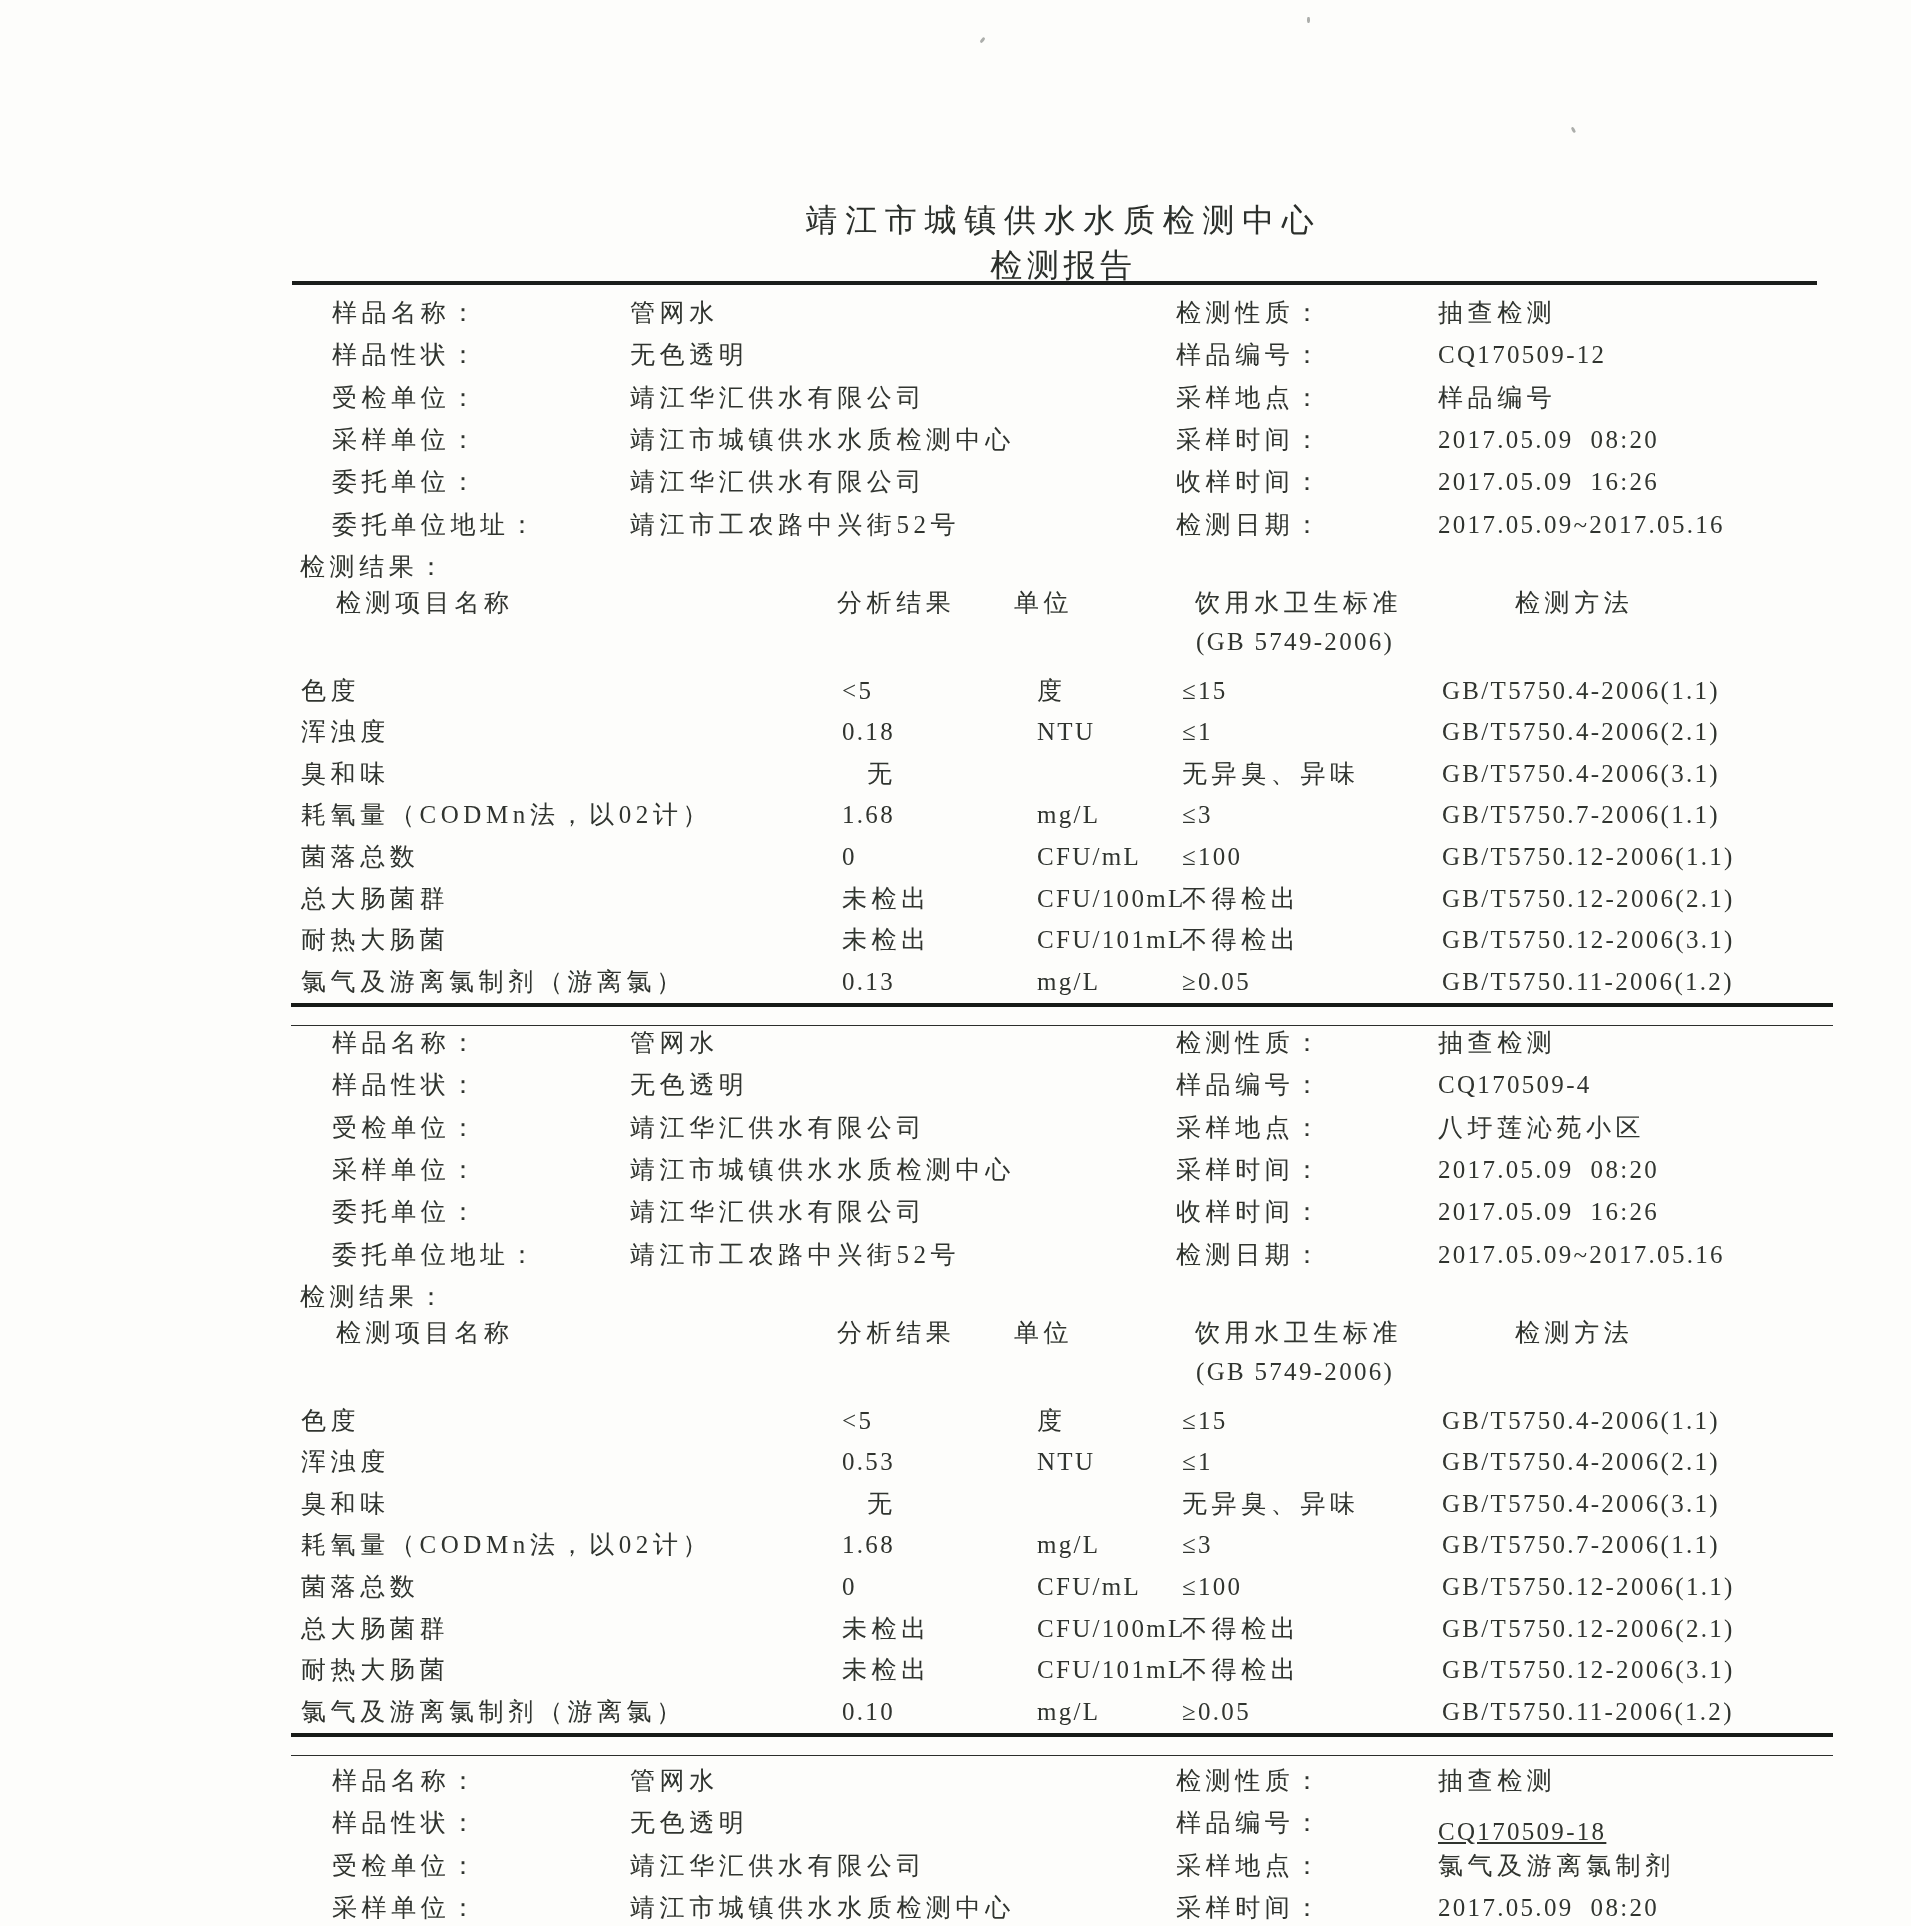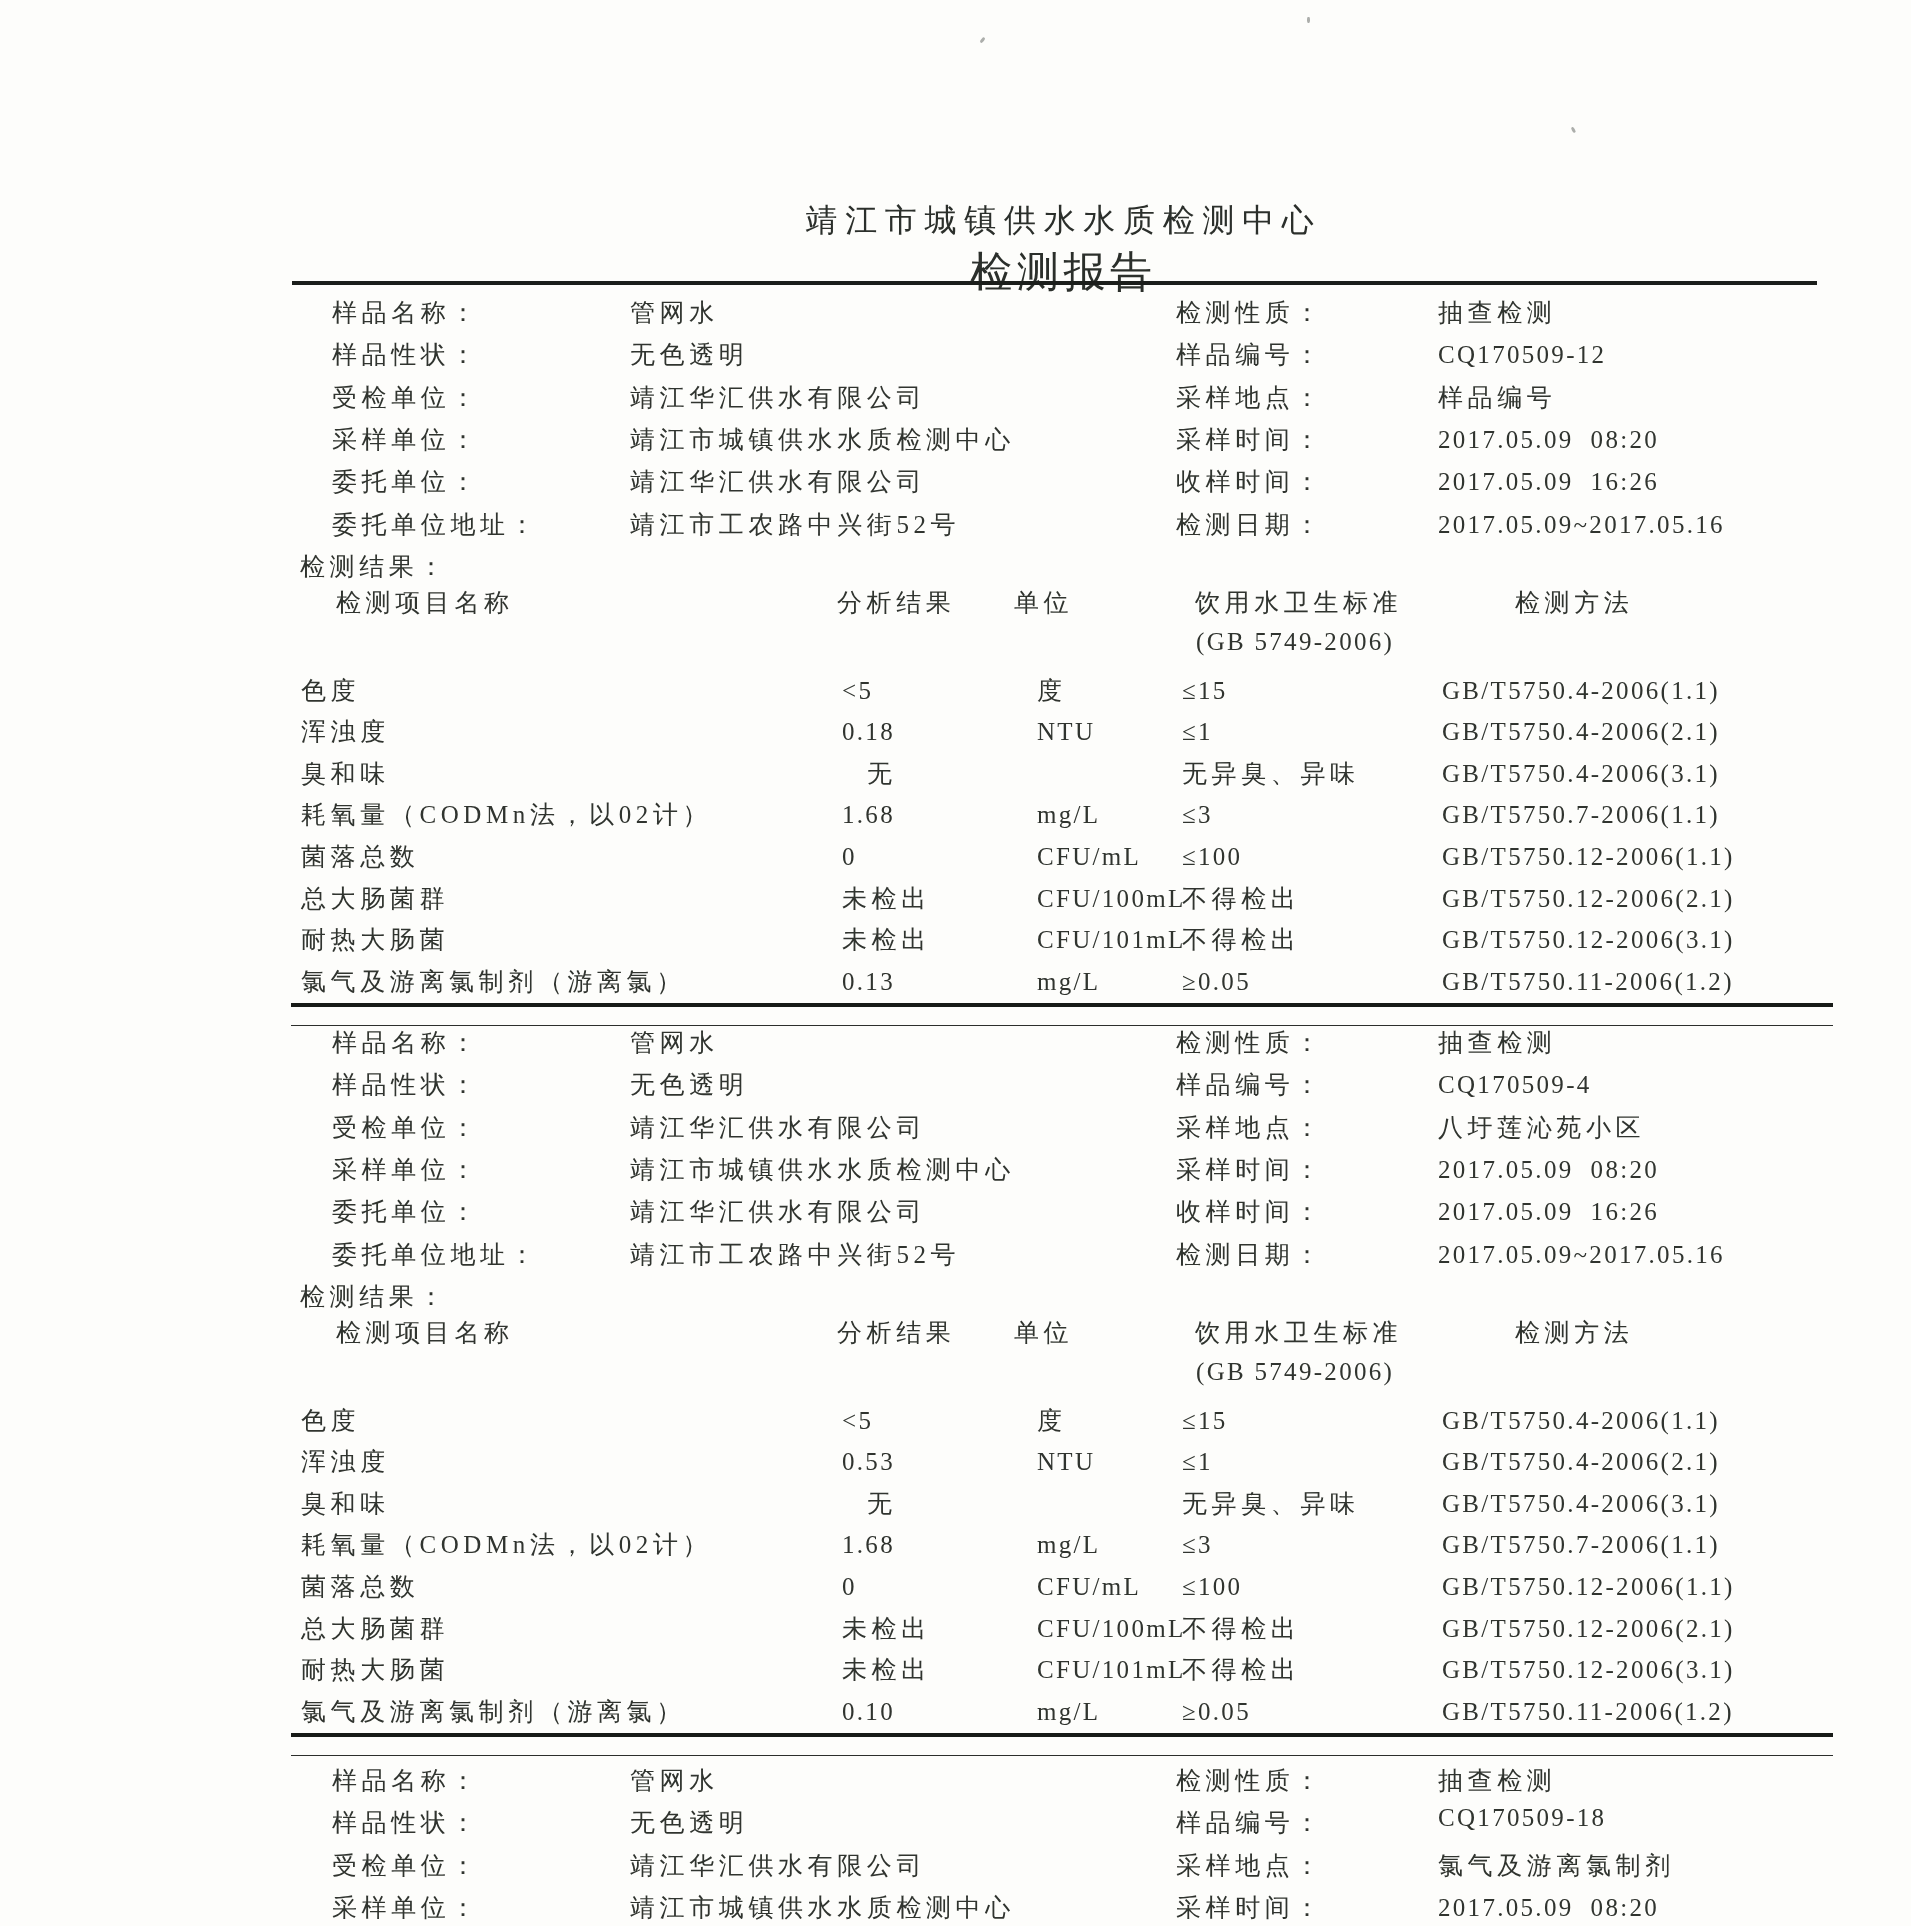--- a/index.html
+++ b/index.html
@@ -6,21 +6,21 @@
   .page{
     position:relative;width:1911px;height:2704px;margin:0 auto;
     background:#fdfdfb;overflow:hidden;
     font-family:"Liberation Serif","DejaVu Serif",serif;color:#30342f;
   }
   .t{position:absolute;font-size:25px;line-height:1.08;white-space:pre;}
   .zh{letter-spacing:4.6px;}
   .lat{letter-spacing:2.3px;}
   .title{position:absolute;left:293px;width:1541px;text-align:center;color:#2b2f2b;}
   #title1{top:199px;font-size:32px;letter-spacing:7.7px;}
-  #title2{top:244px;font-size:42px;letter-spacing:4.6px;}
+  #title2{top:244px;font-size:32px;letter-spacing:4.6px;}
   .rule{position:absolute;background:#1b1e1b;}
   #title-rule{left:292px;top:281px;width:1525px;height:3.5px;}
   .section{position:absolute;left:0;width:1911px;height:734px;}
   .sep-thick{position:absolute;left:291px;width:1542px;height:4.2px;background:#171a17;}
   .sep-thin{position:absolute;left:291px;width:1542px;height:1.2px;background:#2c2f2c;}
   .speck{position:absolute;width:2.7px;height:6.2px;background:#6a6e6a;opacity:.55;border-radius:40%;}
 </style>
 </head>
 <body>
 
@@ -215,21 +215,21 @@
         <span class="t zh" style="left: 630px; top: 0px;">管网水</span>
         <span class="t zh" style="left: 332px; top: 42px;">样品性状：</span>
         <span class="t zh" style="left: 630px; top: 42px;">无色透明</span>
         <span class="t zh" style="left: 332px; top: 85px;">受检单位：</span>
         <span class="t zh" style="left: 630px; top: 85px;">靖江华汇供水有限公司</span>
         <span class="t zh" style="left: 332px; top: 127px;">采样单位：</span>
         <span class="t zh" style="left: 630px; top: 127px;">靖江市城镇供水水质检测中心</span>
         <span class="t zh" style="left: 1176px; top: 0px;">检测性质：</span>
         <span class="t zh" style="left: 1438px; top: 0px;">抽查检测</span>
         <span class="t zh" style="left: 1176px; top: 42px;">样品编号：</span>
-        <span class="t lat" style="left: 1438px; top: 37px;">CQ170509-18</span>
+        <span class="t lat" style="left: 1438px; top: 51px; text-decoration: underline;">CQ170509-18</span>
         <span class="t zh" style="left: 1176px; top: 85px;">采样地点：</span>
         <span class="t zh" style="left: 1438px; top: 85px;">氯气及游离氯制剂</span>
         <span class="t zh" style="left: 1176px; top: 127px;">采样时间：</span>
         <span class="t lat" style="left: 1438px; top: 127px;">2017.05.09  08:20</span>
         <div style="position: absolute; left: 0px; top: 0px;"></div>
         <div style="position: absolute; left: 0px; top: 0px;"></div>
         <div style="position: absolute; left: 0px; top: 0px;"></div>
         <div style="position: absolute; left: 0px; top: 0px;"></div>
         <div style="position: absolute; left: 0px; top: 0px;"></div>
         <div style="position: absolute; left: 0px; top: 0px;"></div>

